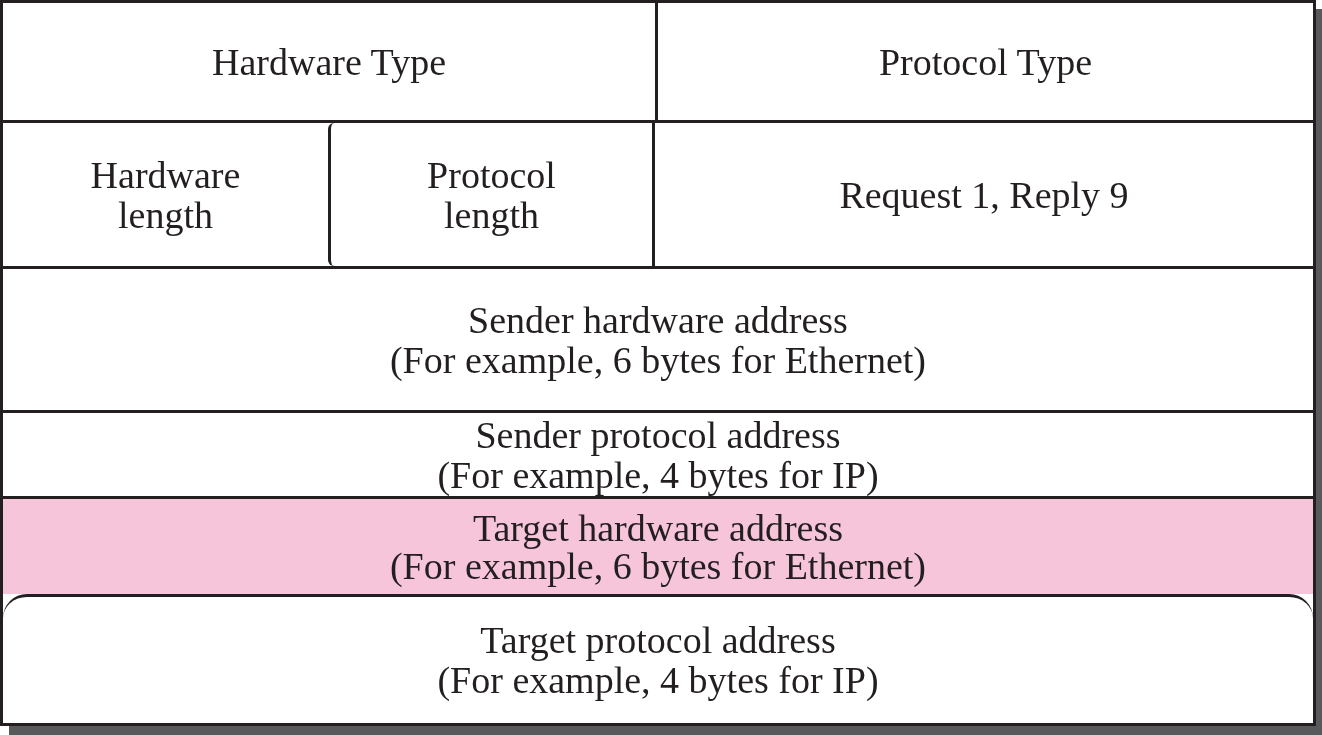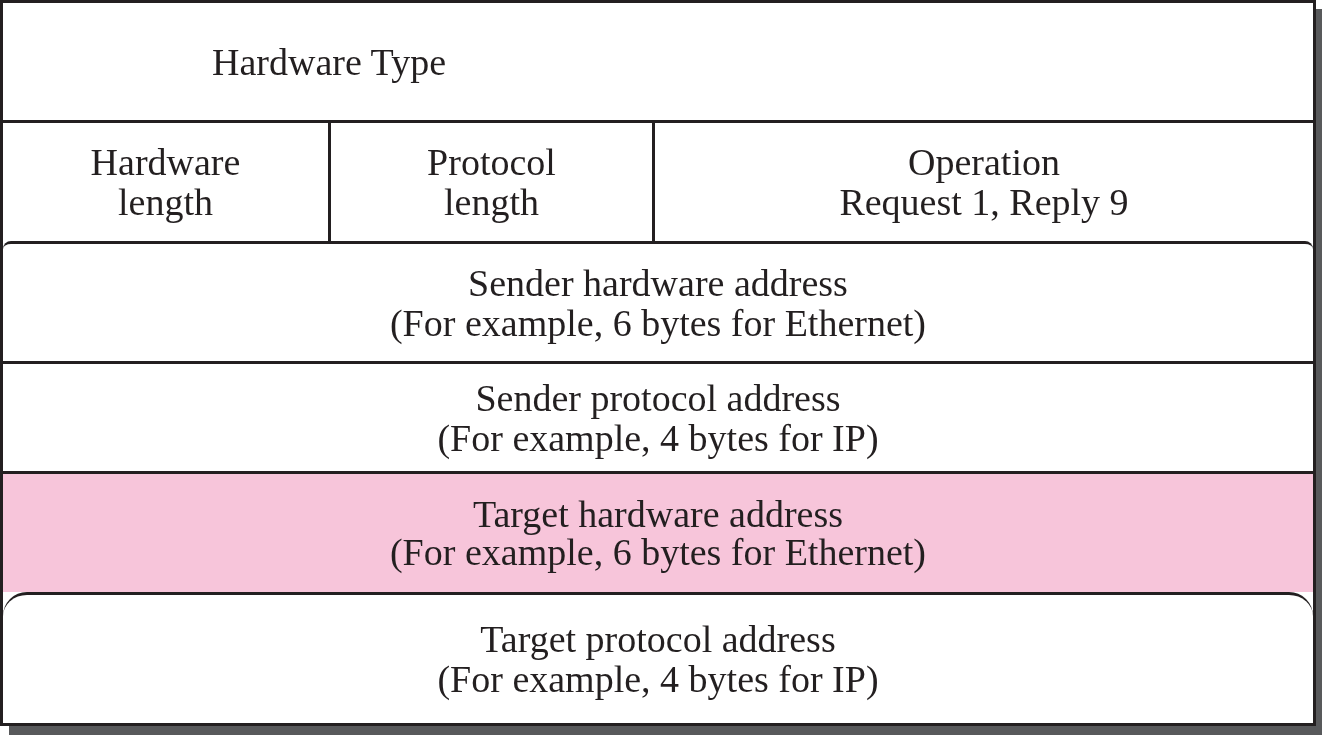--- a/index.html
+++ b/index.html
@@ -41,70 +41,72 @@
     display: flex;
     flex-direction: column;
   }
   .row {
     display: flex;
     flex-direction: row;
     align-items: stretch;
   }
   .row + .row { border-top: 3px solid var(--border); }
   .row-1 { height: 117px; }
-  .row-2 { height: 121px; }
-  .row-3 { height: 120px; border-radius: 8px; }
-  .row-4 { height: 110px; }
-  .row-5 { height: 121px; }
+  .row-2 { height: 146px; }
+  .row-3 { height: 144px; }
+  .row-4 { height: 86px; }
+  .row-5 { height: 98px; }
   .row-6 { flex: 1; border-radius: 24px; }
   .cell {
     display: flex;
     flex-direction: column;
     justify-content: center;
     align-items: center;
     flex: 1 1 auto;
     min-width: 0;
   }
   .cell + .cell { border-left: 3px solid var(--border); }
   .cell.w-half  { flex: 0 0 652px; }
   .cell.w-q1    { flex: 0 0 325px; }
-  .cell.w-q2    { flex: 0 0 324px; }
+  .cell.w-q2    { flex: 0 0 324px; border-radius: 6px; }
   .ln {
     font-size: 38px;
     line-height: 40px;
     white-space: nowrap;
   }
   .row.highlight { background: var(--highlight); }
   .row.highlight .ln { line-height: 38px; }
 </style>
 </head>
 <body>
 
 <div class="stage">
   <div class="shadow"></div>
 
   <div class="ptable">
 
     <div class="row row-1">
       <div class="cell w-half">
         <div class="ln">Hardware Type</div>
       </div>
+      <div class="cell">
+        <div class="ln">Protocol Type</div>
+      </div>
     </div>
 
     <div class="row row-2">
       <div class="cell w-q1">
         <div class="ln">Hardware</div>
         <div class="ln">length</div>
       </div>
       <div class="cell w-q2">
         <div class="ln">Protocol</div>
         <div class="ln">length</div>
       </div>
       <div class="cell">
-        <div class="ln">Operation</div>
         <div class="ln">Request 1, Reply 9</div>
       </div>
     </div>
 
     <div class="row row-3">
       <div class="cell">
         <div class="ln">Sender hardware address</div>
         <div class="ln">(For example, 6 bytes for Ethernet)</div>
       </div>
     </div>

